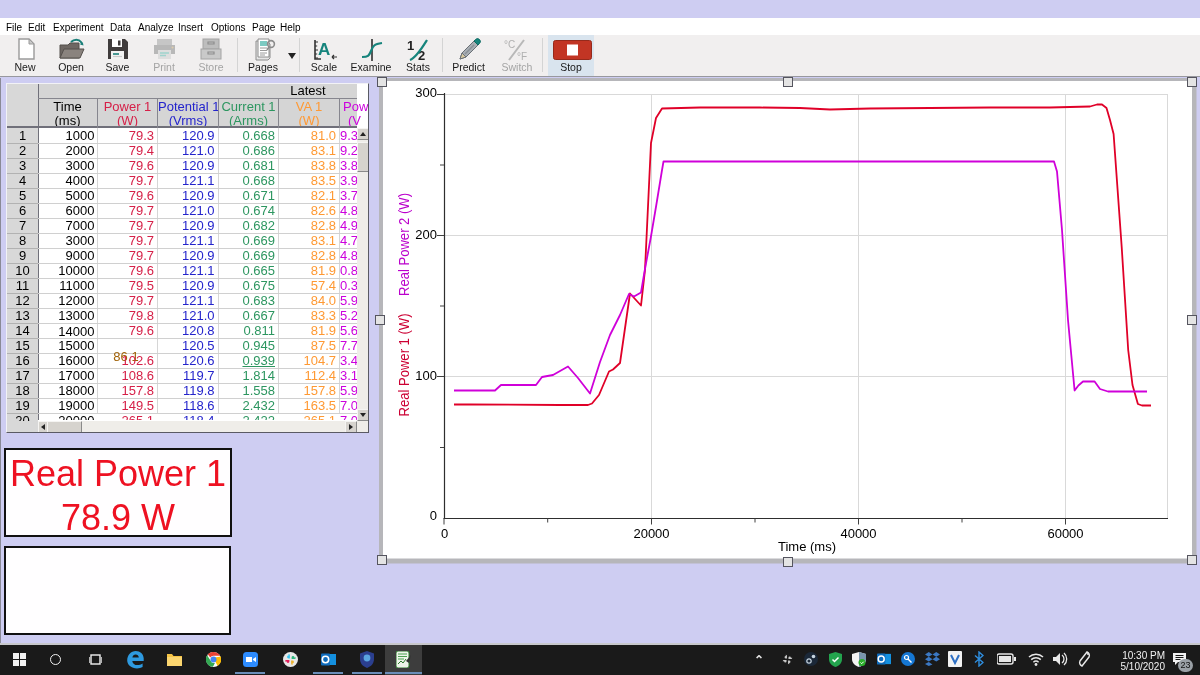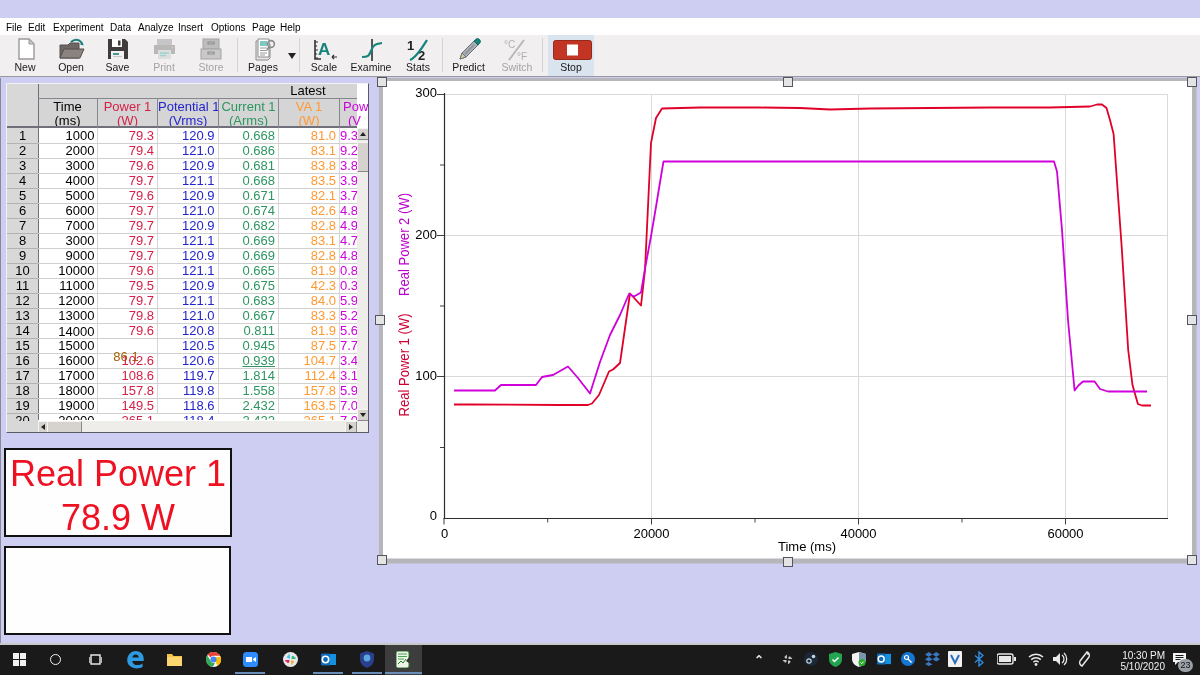--- a/index.html
+++ b/index.html
@@ -302,21 +302,21 @@
     <div class="cell num" style="left:91px;top:179px;width:56px;color:#d62048;">79.6</div>
     <div class="cell num" style="left:151px;top:179px;width:56.5px;color:#2424cc;">121.1</div>
     <div class="cell num" style="left:212px;top:179px;width:56px;color:#2d9660;">0.665</div>
     <div class="cell num" style="left:272px;top:179px;width:57px;color:#ff9933;">81.9</div>
     <div class="cell" style="left:333px;top:179px;width:17px;color:#cc00dd;">0.8</div>
     <div class="cell" style="left:0px;top:194px;width:31px;text-align:center;">11</div>
     <div class="cell num" style="left:21.5px;top:194px;width:66px;">11000</div>
     <div class="cell num" style="left:91px;top:194px;width:56px;color:#d62048;">79.5</div>
     <div class="cell num" style="left:151px;top:194px;width:56.5px;color:#2424cc;">120.9</div>
     <div class="cell num" style="left:212px;top:194px;width:56px;color:#2d9660;">0.675</div>
-    <div class="cell num" style="left:272px;top:194px;width:57px;color:#ff9933;">42.3</div>
+    <div class="cell num" style="left:272px;top:194px;width:57px;color:#ff9933;">57.4</div>
     <div class="cell" style="left:333px;top:194px;width:17px;color:#cc00dd;">0.3</div>
     <div class="cell" style="left:0px;top:209px;width:31px;text-align:center;">12</div>
     <div class="cell num" style="left:21.5px;top:209px;width:66px;">12000</div>
     <div class="cell num" style="left:91px;top:209px;width:56px;color:#d62048;">79.7</div>
     <div class="cell num" style="left:151px;top:209px;width:56.5px;color:#2424cc;">121.1</div>
     <div class="cell num" style="left:212px;top:209px;width:56px;color:#2d9660;">0.683</div>
     <div class="cell num" style="left:272px;top:209px;width:57px;color:#ff9933;">84.0</div>
     <div class="cell" style="left:333px;top:209px;width:17px;color:#cc00dd;">5.9</div>
     <div class="cell" style="left:0px;top:224px;width:31px;text-align:center;">13</div>
     <div class="cell num" style="left:21.5px;top:224px;width:66px;">13000</div>

